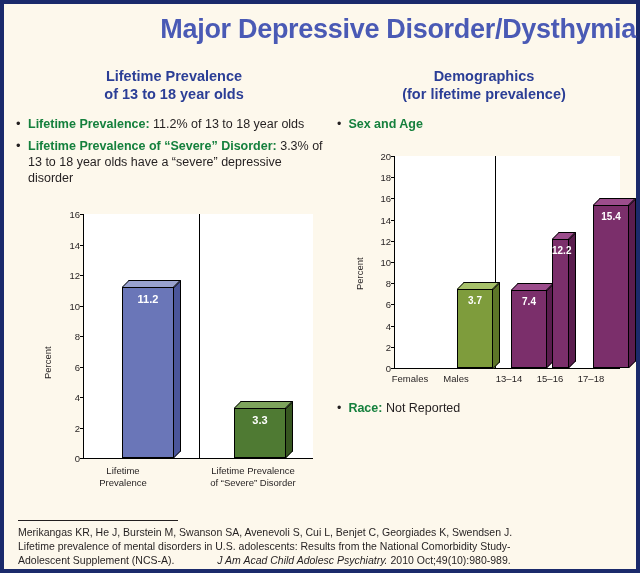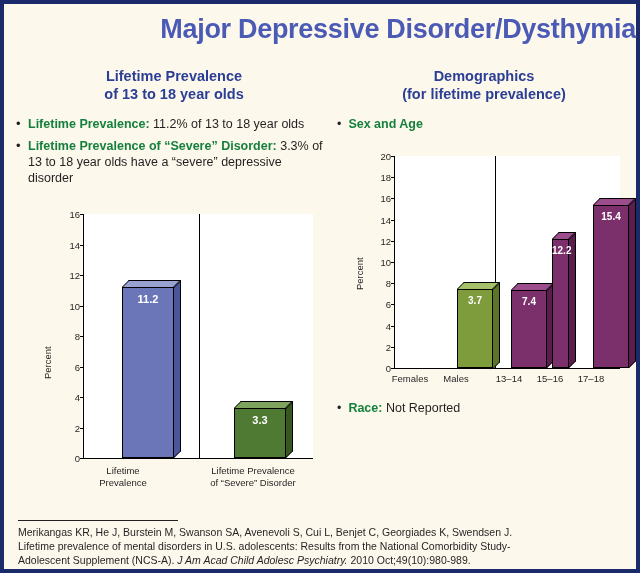--- a/index.html
+++ b/index.html
@@ -131,21 +131,21 @@
     position:absolute;top:0;width:1px;height:100%;background:#000;
   }
   
   .rule{
     position:absolute;left:14px;top:516px;width:160px;height:1px;background:#231f20;
   }
   .ref{
     position:absolute;left:14px;top:521px;width:612px;
     font-size:10.5px;line-height:14px;
   }
-  .ref i{}
+  .ref i{margin-left:40px;}
 </style>
 </head>
 <body>
 
 <div class="slide">
 
   <div class="title">Major Depressive Disorder/Dysthymia</div>
 
   <div class="left-head">
     <div>Lifetime Prevalence</div>

